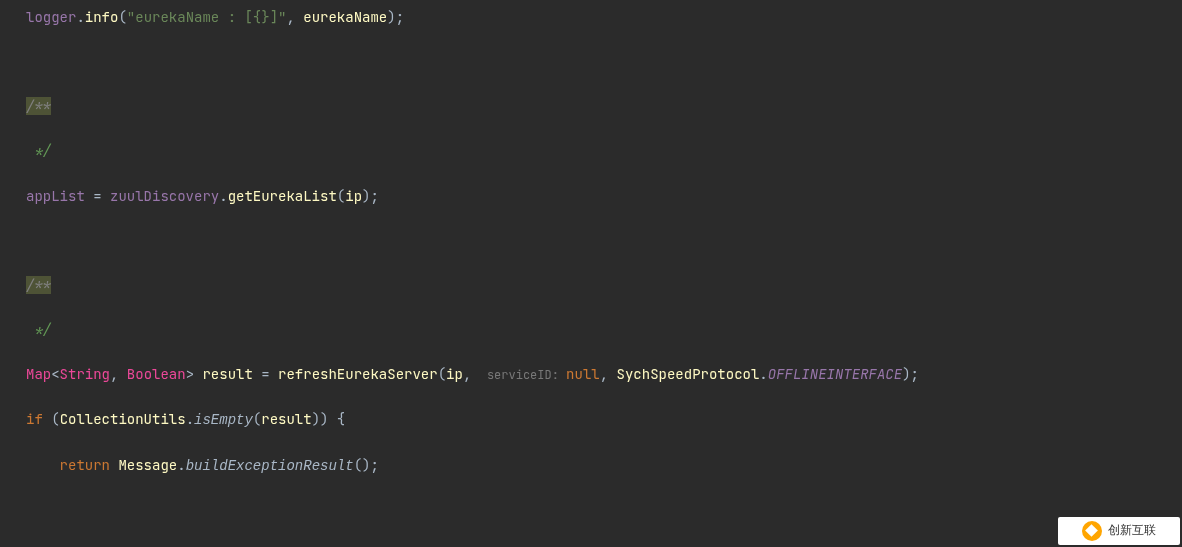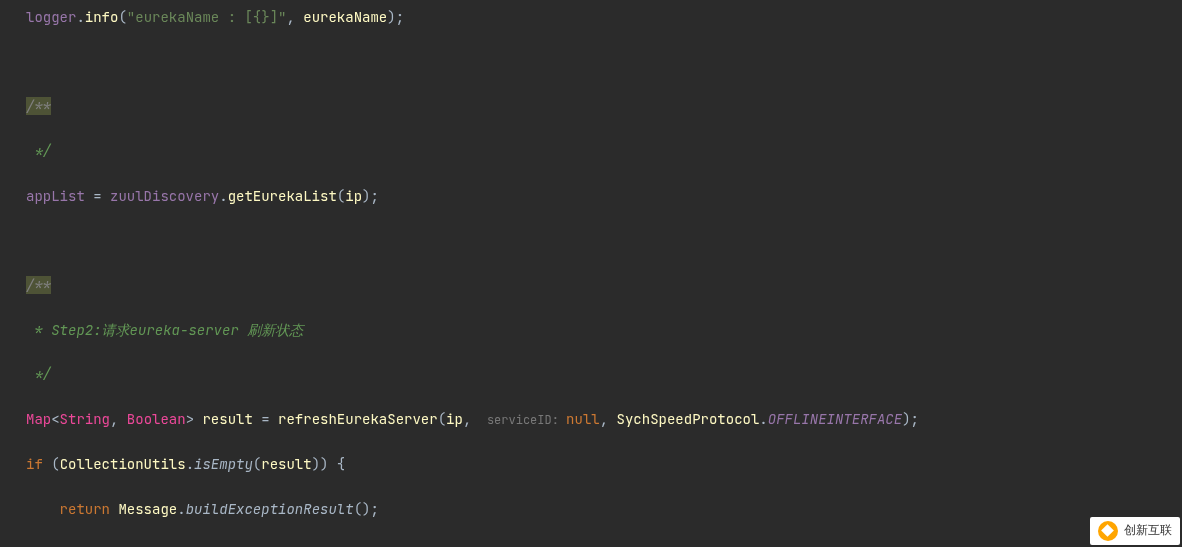--- a/index.html
+++ b/index.html
@@ -31,28 +31,28 @@
     .id { color: #9876AA; }
     .str { color: #6A8759; }
     .method { color: #fef9c3; }
     .comment-green { color: #629755; font-style: italic; }
     .comment-hl { background-color: #4E5336; color: #808080; font-style: italic; }
     .type { color: #ec4899; }
     .paren { color: #A9B7C6; }
     .op { color: #A9B7C6; }
     .const { color: #9876AA; font-style: italic; }
     .hint { color: #787878; font-style: normal; font-size: 12px; }
-    .static-call { font-style: italic; }
+    .static-call { font-style: italic; font-family: Liberation Mono, monospace; }
     
     .watermark {
       position: absolute;
       bottom: 2px;
       right: 2px;
       background: #fff;
-      padding: 4px 8px;
+      padding: 4px 24px;
       display: flex;
       align-items: center;
       gap: 6px;
       font-family: sans-serif;
       font-size: 12px;
       font-style: normal;
       color: #333;
       border-radius: 2px;
     }
     .watermark-icon {
@@ -76,21 +76,20 @@
 </head>
 <body>
 
 <div class="code-container"><span class="line"><span class="id">logger</span><span class="op">.</span><span class="method">info</span><span class="paren">(</span><span class="str">"eurekaName : [{}]"</span><span class="op">, </span><span class="method">eurekaName</span><span class="paren">);</span></span>
 <span class="line"></span>
 <span class="line"><span class="comment-hl">/**</span></span>
 <span class="line"><span class="comment-green"> */</span></span>
 <span class="line"><span class="id">appList</span><span class="op"> = </span><span class="id">zuulDiscovery</span><span class="op">.</span><span class="method">getEurekaList</span><span class="paren">(</span><span class="method">ip</span><span class="paren">);</span></span>
 <span class="line"></span>
 <span class="line"><span class="comment-hl">/**</span></span>
-<span class="line"><span class="comment-green"> * Step2:请求eureka-server 刷新状态</span></span>
 <span class="line"><span class="comment-green"> */</span></span>
 <span class="line"><span class="type">Map</span><span class="op">&lt;</span><span class="type">String</span><span class="op">, </span><span class="type">Boolean</span><span class="op">&gt; </span><span class="method">result</span><span class="op"> = </span><span class="method">refreshEurekaServer</span><span class="paren">(</span><span class="method">ip</span><span class="op">, </span><span class="hint"> serviceID: </span><span class="kw">null</span><span class="op">, </span><span class="method">SychSpeedProtocol</span><span class="op">.</span><span class="const">OFFLINEINTERFACE</span><span class="paren">);</span></span>
 <span class="line"><span class="kw">if</span><span class="paren"> (</span><span class="method">CollectionUtils</span><span class="op">.</span><span class="static-call">isEmpty</span><span class="paren">(</span><span class="method">result</span><span class="paren">)) {</span></span>
 <span class="line">    <span class="kw">return</span><span class="op"> </span><span class="method">Message</span><span class="op">.</span><span class="static-call">buildExceptionResult</span><span class="paren">();</span></span>
 
 
 
 
 
 

